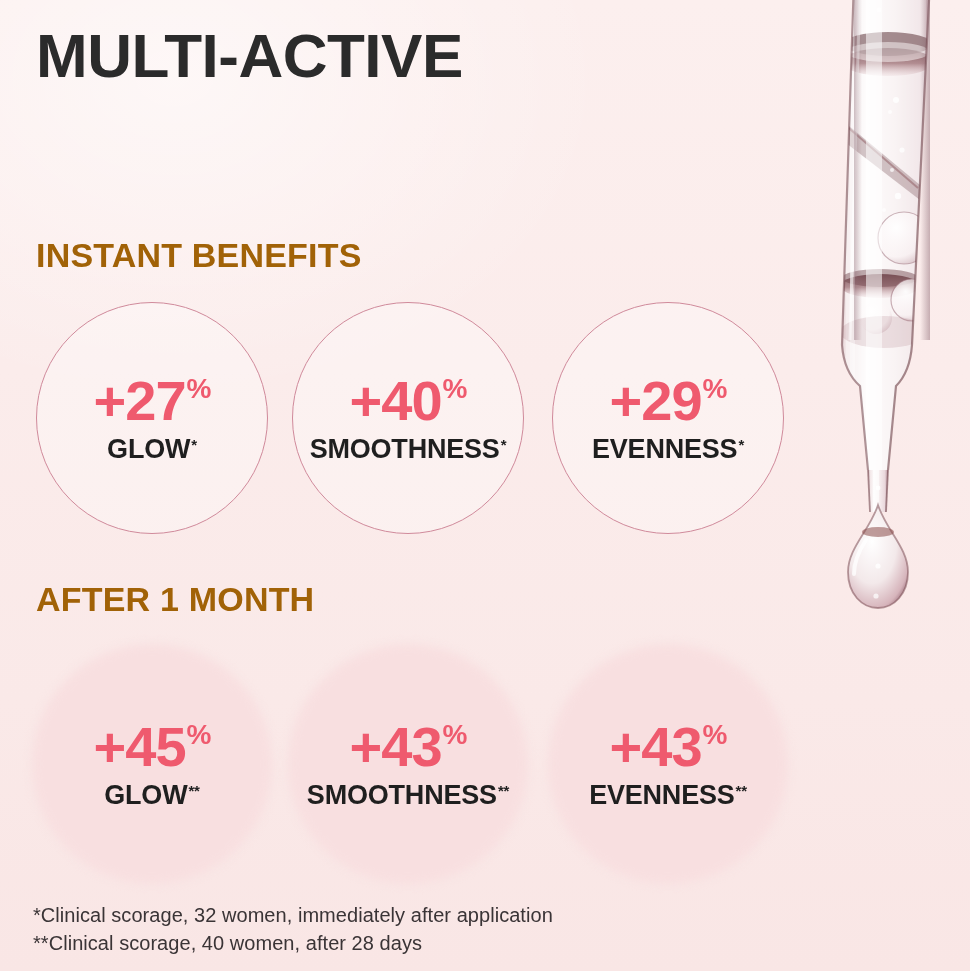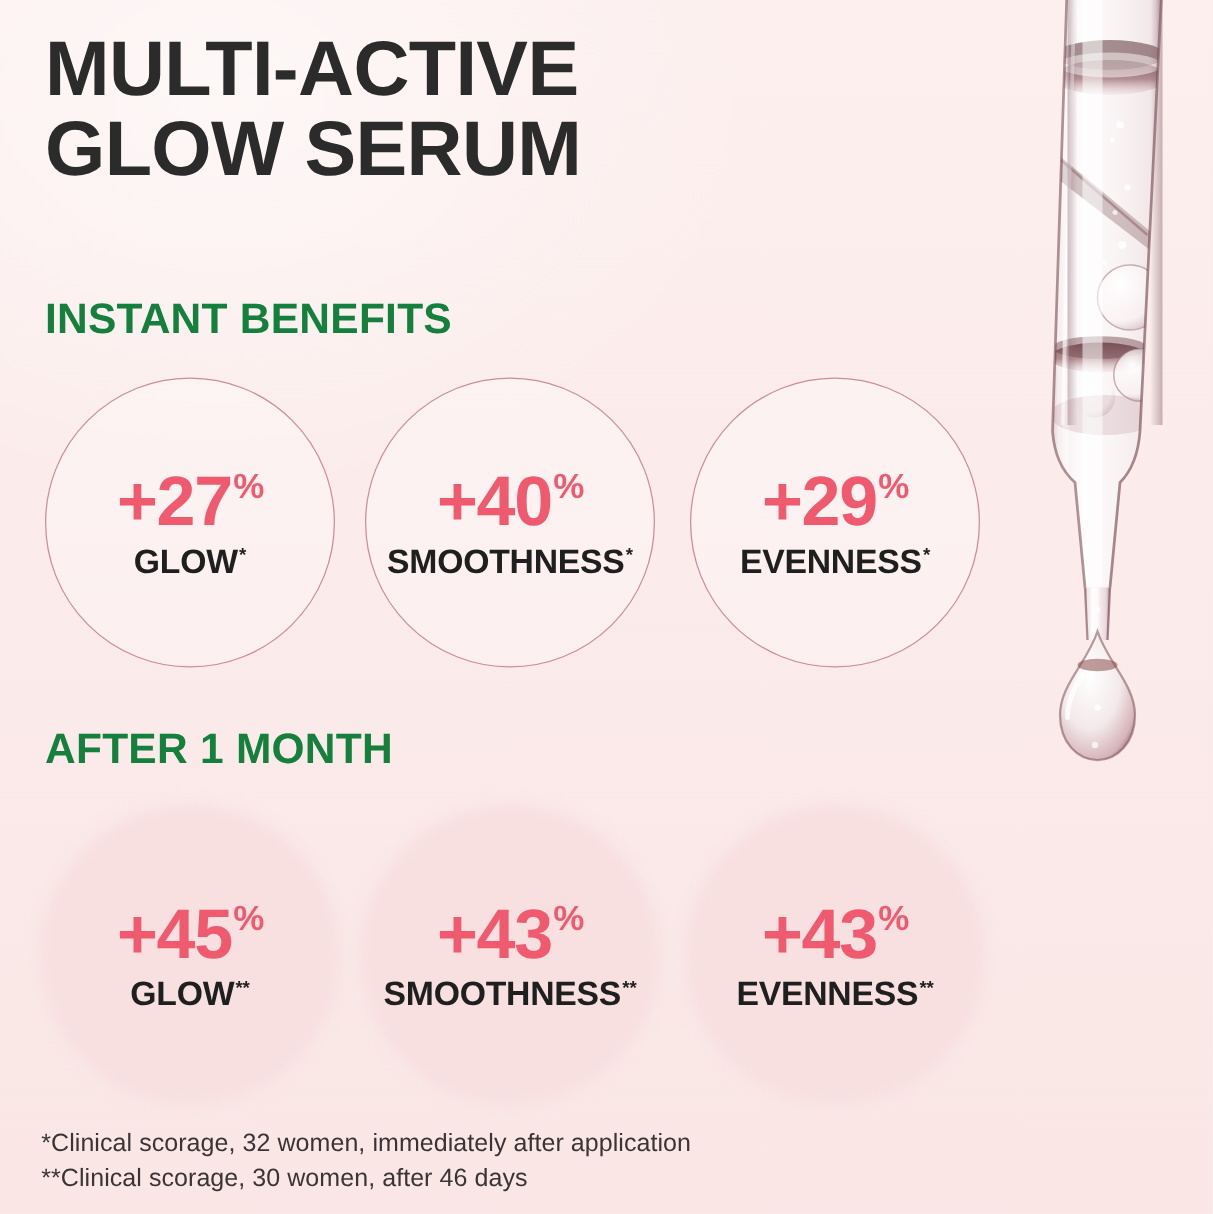--- a/index.html
+++ b/index.html
@@ -35,21 +35,21 @@
     font-size:62px; line-height:1.03; font-weight:700;
     letter-spacing:-0.5px; color:#2b2b2b;
     text-transform:uppercase;
   }
   #headline .ln { display:block; }
 
   
   .sec-heading {
     position:absolute; left:36px;
     font-size:34px; font-weight:700; letter-spacing:.2px;
-    color:#15803d; text-transform:uppercase; white-space:nowrap;
+    color:#a16207; text-transform:uppercase; white-space:nowrap;
   }
   #heading-instant { top:236px; }
   #heading-month   { top:580px; }
 
   
   .circle-row { position:absolute; left:0; width:100%; height:240px; }
   #row-instant { top:302px; }
   #row-month   { top:648px; }
 
   .stat {
@@ -221,21 +221,20 @@
     <ellipse cx="98" cy="532" rx="16" ry="5" fill="#8a4d4a" opacity=".55"></ellipse>
     <circle cx="98" cy="566" r="2.6" fill="#fff" opacity=".8"></circle>
     <circle cx="96" cy="596" r="2.6" fill="#fff" opacity=".7"></circle>
   </svg>
 </div>
 
 <div id="page">
 
   <h1 id="headline">
     <span class="ln">MULTI-ACTIVE</span>
-    <span class="ln">GLOW SERUM</span>
   </h1>
 
   <h2 class="sec-heading" id="heading-instant">INSTANT BENEFITS</h2>
 
   <div class="circle-row" id="row-instant">
 
     <div class="stat outline s0">
       <span class="disc"></span>
       <span class="content">
         <span class="value">
@@ -320,16 +319,16 @@
         <span class="label">
           <span>EVENNESS</span>
             <span class="mark">**</span>
         </span>
       </span>
     </div>
   </div>
 
   <div id="footnotes">
     <div>*Clinical scorage, 32 women, immediately after application</div>
-    <div>**Clinical scorage, 30 women, after 46 days</div>
+    <div>**Clinical scorage, 40 women, after 28 days</div>
   </div>
 
 </div>
 
 </body></html>

